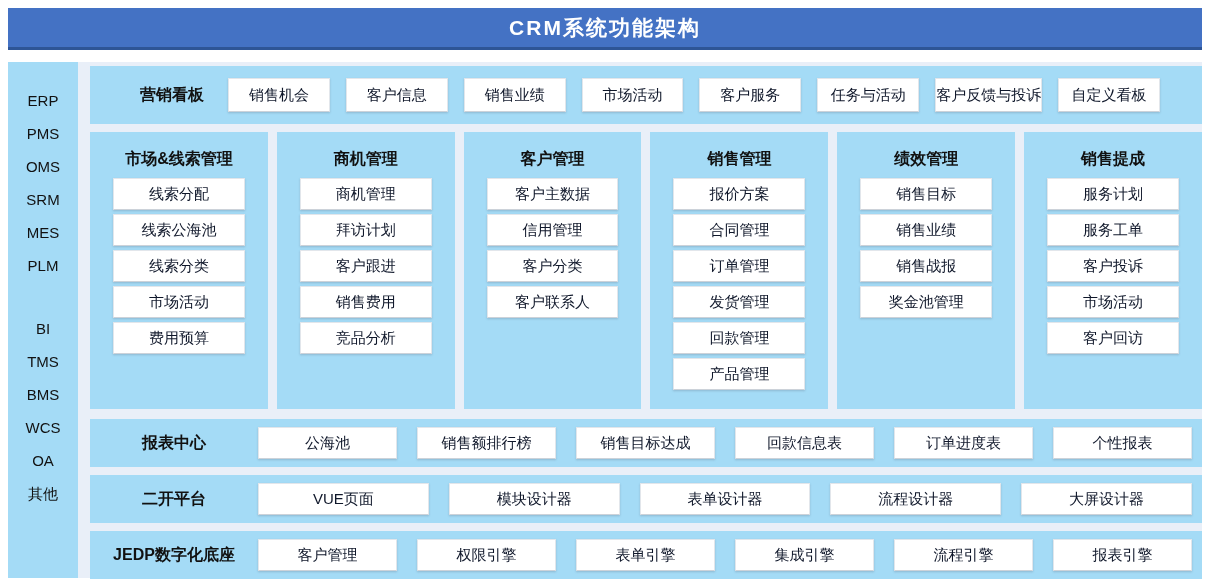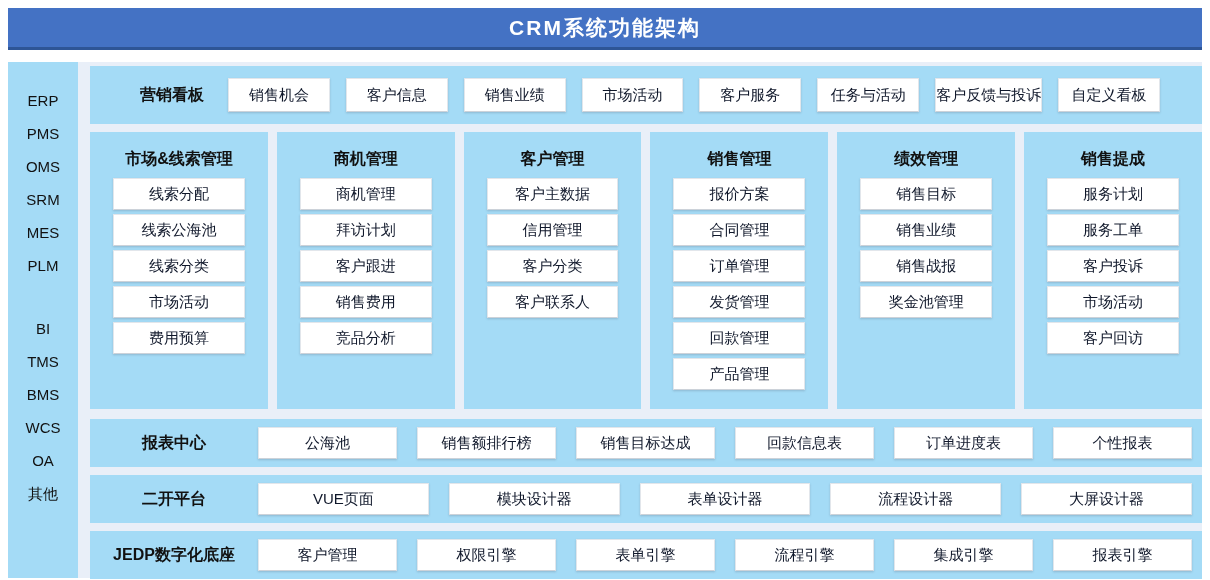--- a/index.html
+++ b/index.html
@@ -191,21 +191,21 @@
           <div class="box">大屏设计器</div>
         </div>
       </div>
 
       <div class="rowpanel panel bottom-row row-jedp">
         <div class="row-label">JEDP数字化底座</div>
         <div class="boxes">
           <div class="box">客户管理</div>
           <div class="box">权限引擎</div>
           <div class="box">表单引擎</div>
+          <div class="box">集成引擎</div>
           <div class="box">流程引擎</div>
-          <div class="box">集成引擎</div>
           <div class="box">报表引擎</div>
         </div>
       </div>
 
     </div>
   </div>
 </div>
 
 </body></html>

